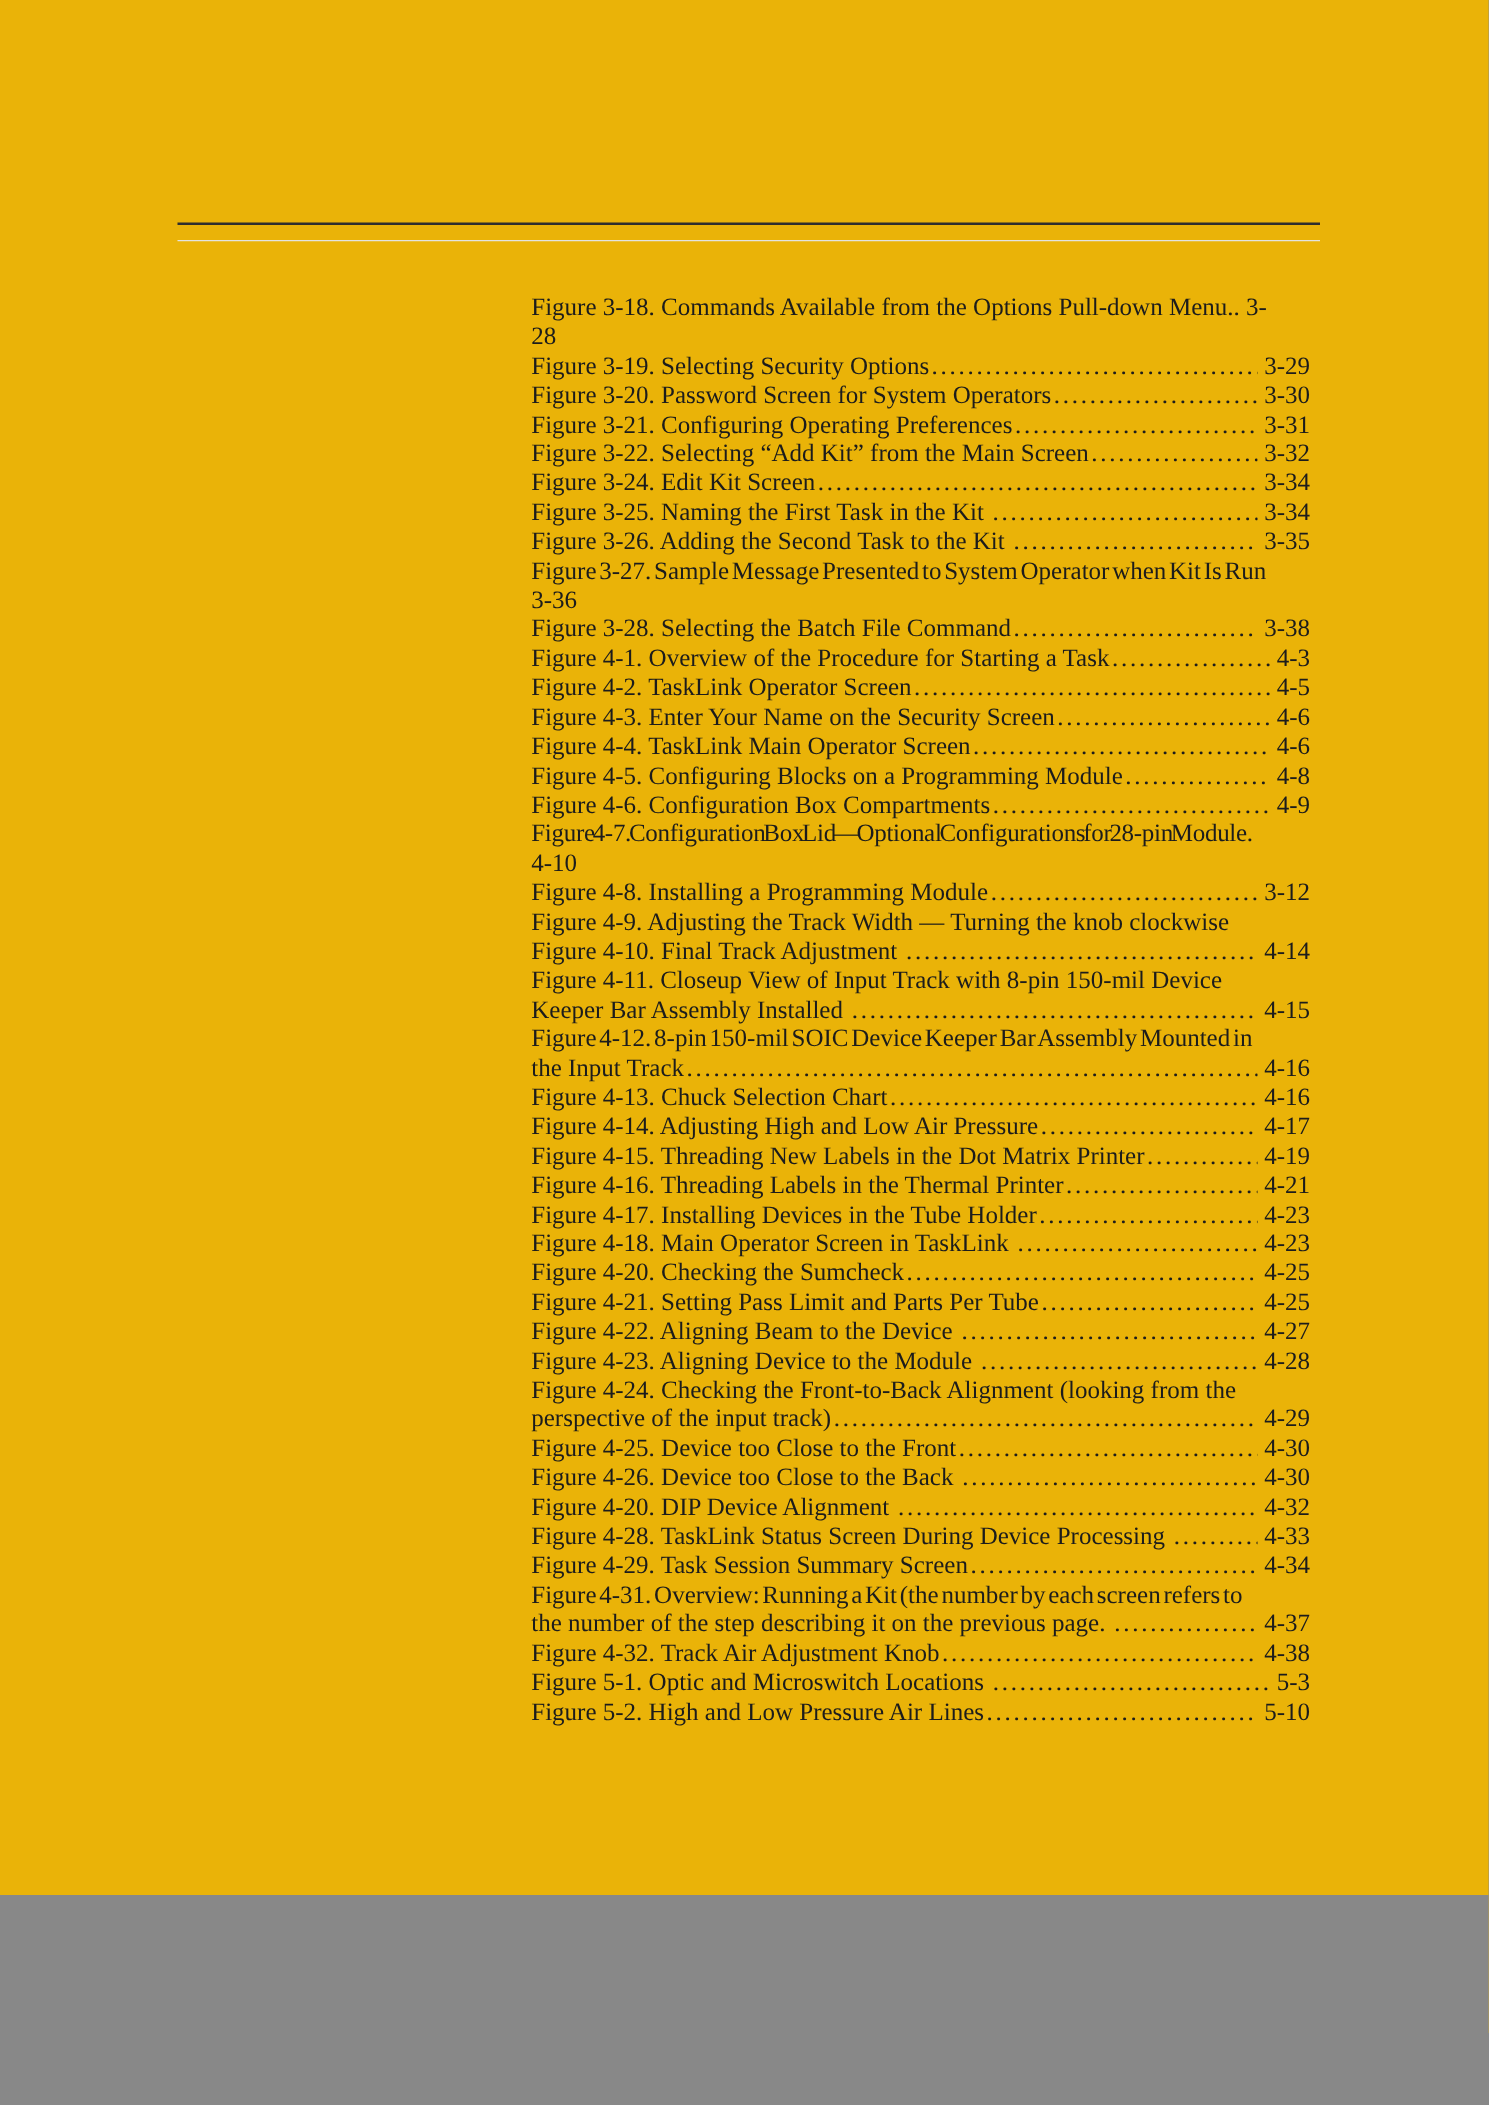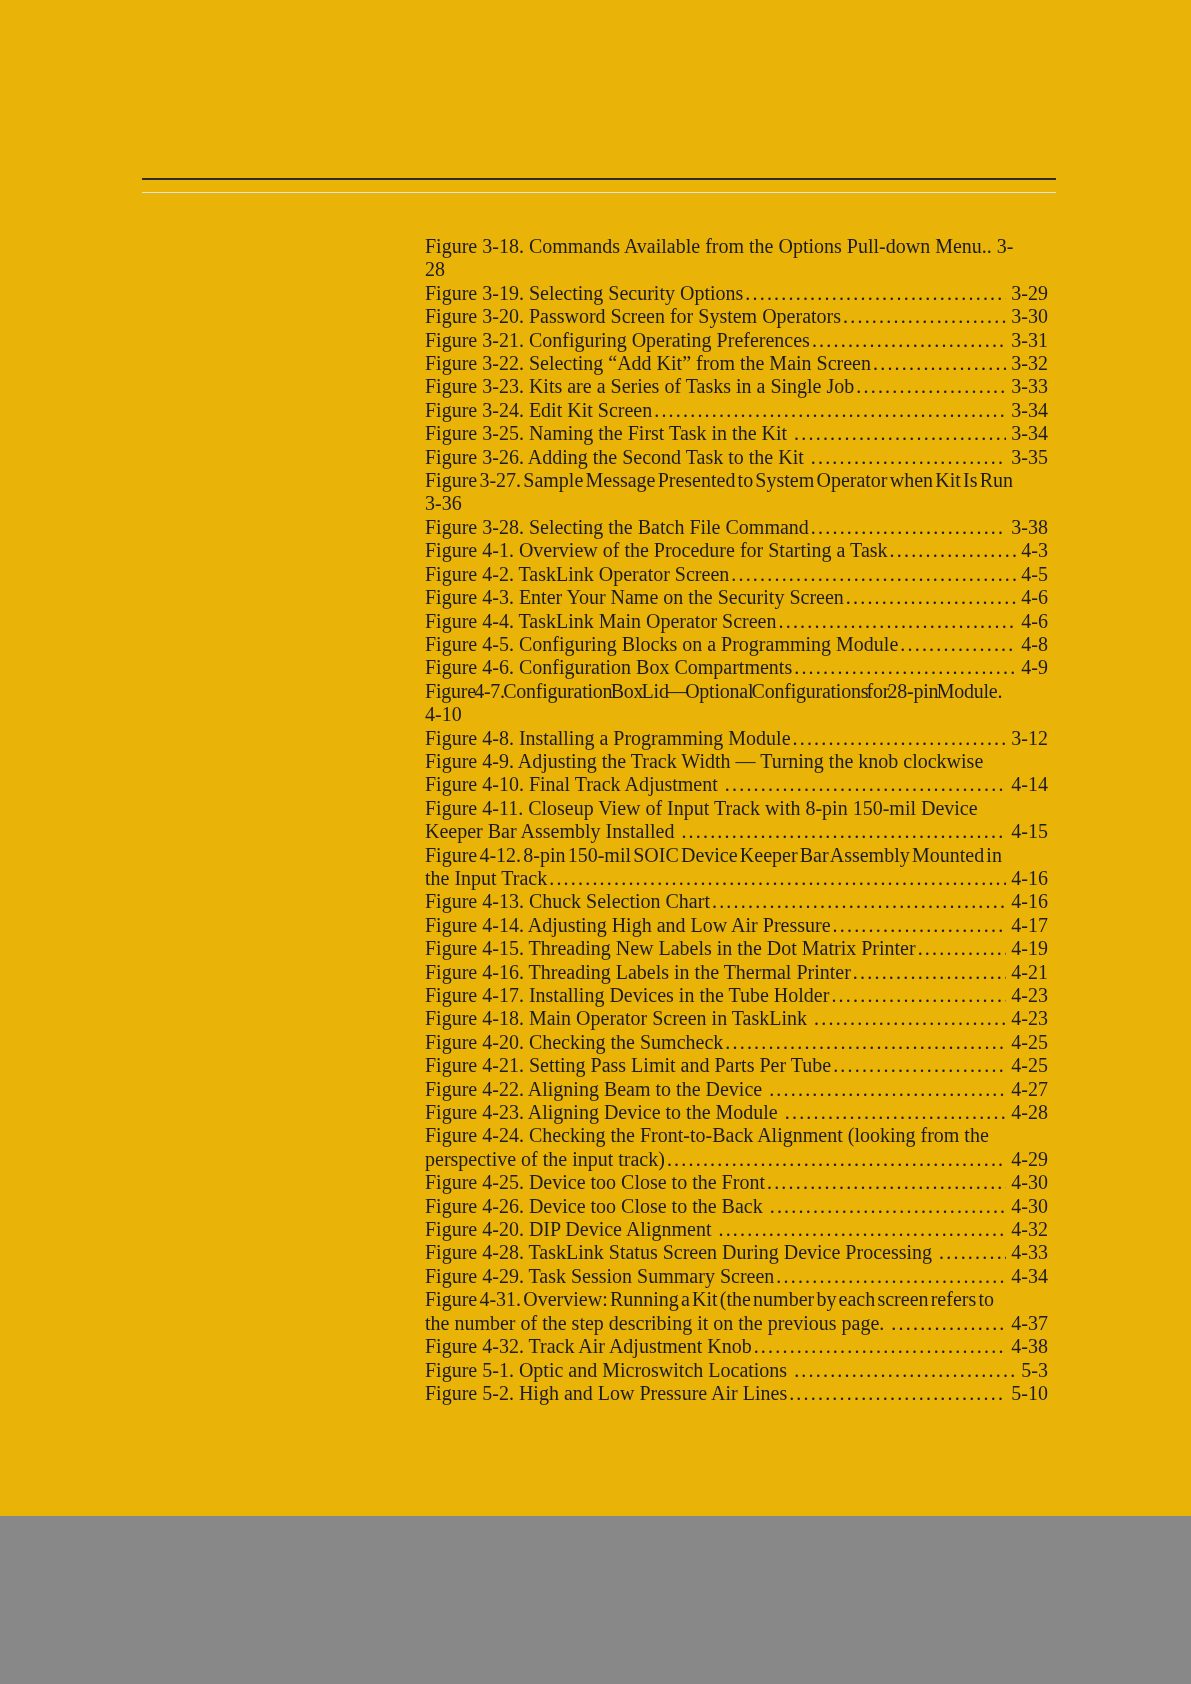--- a/index.html
+++ b/index.html
@@ -80,25 +80,20 @@
         <span class="ttl">Figure 3-21. Configuring Operating Preferences</span>
         <span class="fill dots"></span>
         <span class="pg">3-31</span>
       </div>
       <div class="row">
         <span class="ttl">Figure 3-22. Selecting “Add Kit” from the Main Screen</span>
         <span class="fill dots"></span>
         <span class="pg">3-32</span>
       </div>
       <div class="row">
-        <span class="ttl">Figure 3-23. Kits are a Series of Tasks in a Single Job</span>
-        <span class="fill dots"></span>
-        <span class="pg">3-33</span>
-      </div>
-      <div class="row">
         <span class="ttl">Figure 3-24. Edit Kit Screen</span>
         <span class="fill dots"></span>
         <span class="pg">3-34</span>
       </div>
       <div class="row">
         <span class="ttl">Figure 3-25. Naming the First Task in the Kit </span>
         <span class="fill dots"></span>
         <span class="pg">3-34</span>
       </div>
       <div class="row">

